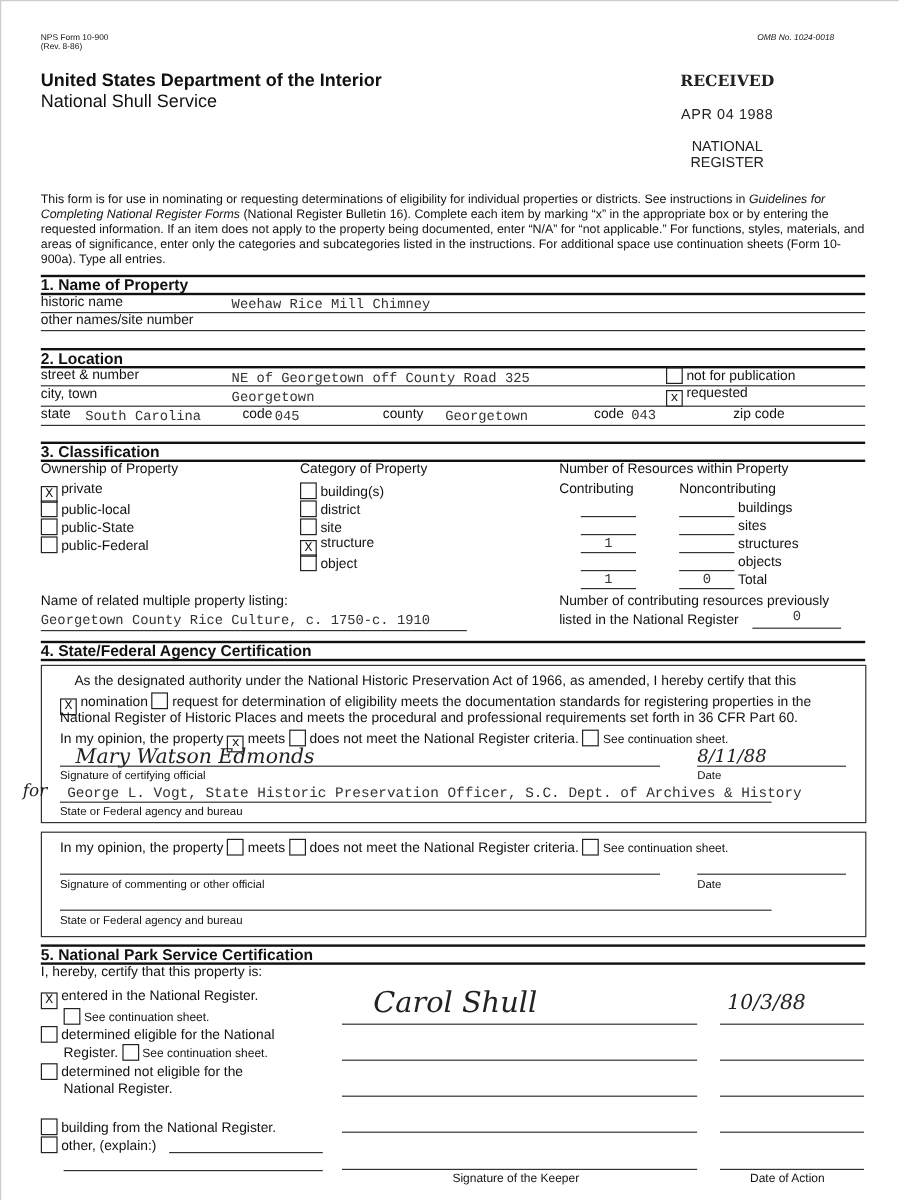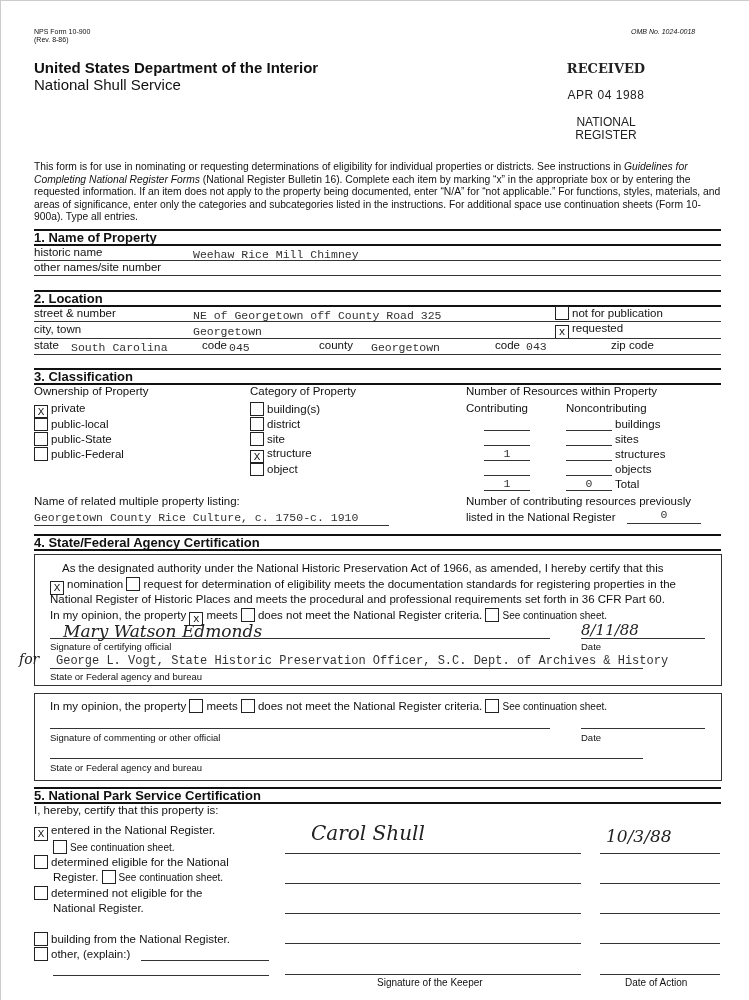--- a/index.html
+++ b/index.html
@@ -176,21 +176,21 @@
 <div class="row" style="left:52px;top:839px;font-size:10px;"><span class="cb"></span><span>See continuation sheet.</span></div>
 <div class="row lbl" style="left:33px;top:854px;"><span class="cb"></span><span>determined eligible for the National</span></div>
 <div class="row lbl" style="left:52px;top:869px;"><span>Register.</span> <span class="cb"></span><span style="font-size:10px;">See continuation sheet.</span></div>
 <div class="row lbl" style="left:33px;top:885px;"><span class="cb"></span><span>determined not eligible for the</span></div>
 <div class="row lbl" style="left:52px;top:901px;">National Register.</div>
 <div class="row lbl" style="left:33px;top:931px;"><span class="cb"></span><span>building from the National Register.</span></div>
 <div class="row lbl" style="left:33px;top:946px;"><span class="cb"></span><span>other, (explain:)</span></div>
 <div class="ul" style="left:140px;top:959px;width:128px;"></div>
 <div class="ul" style="left:52px;top:974px;width:216px;"></div>
 
-<div class="row hand" style="left:310px;top:820px;font-size:20px;text-align:right;">Carol Shull</div>
+<div class="row hand" style="left:310px;top:820px;font-size:24px;text-align:right;">Carol Shull</div>
 <div class="row hand" style="left:605px;top:825px;font-size:17px;">10/3/88</div>
 <div class="ul" style="left:284px;top:852px;width:296px;"></div>
 <div class="ul" style="left:599px;top:852px;width:120px;"></div>
 <div class="ul" style="left:284px;top:882px;width:296px;"></div>
 <div class="ul" style="left:599px;top:882px;width:120px;"></div>
 <div class="ul" style="left:284px;top:912px;width:296px;"></div>
 <div class="ul" style="left:599px;top:912px;width:120px;"></div>
 <div class="ul" style="left:284px;top:942px;width:296px;"></div>
 <div class="ul" style="left:599px;top:942px;width:120px;"></div>
 <div class="ul" style="left:284px;top:973px;width:296px;"></div>

